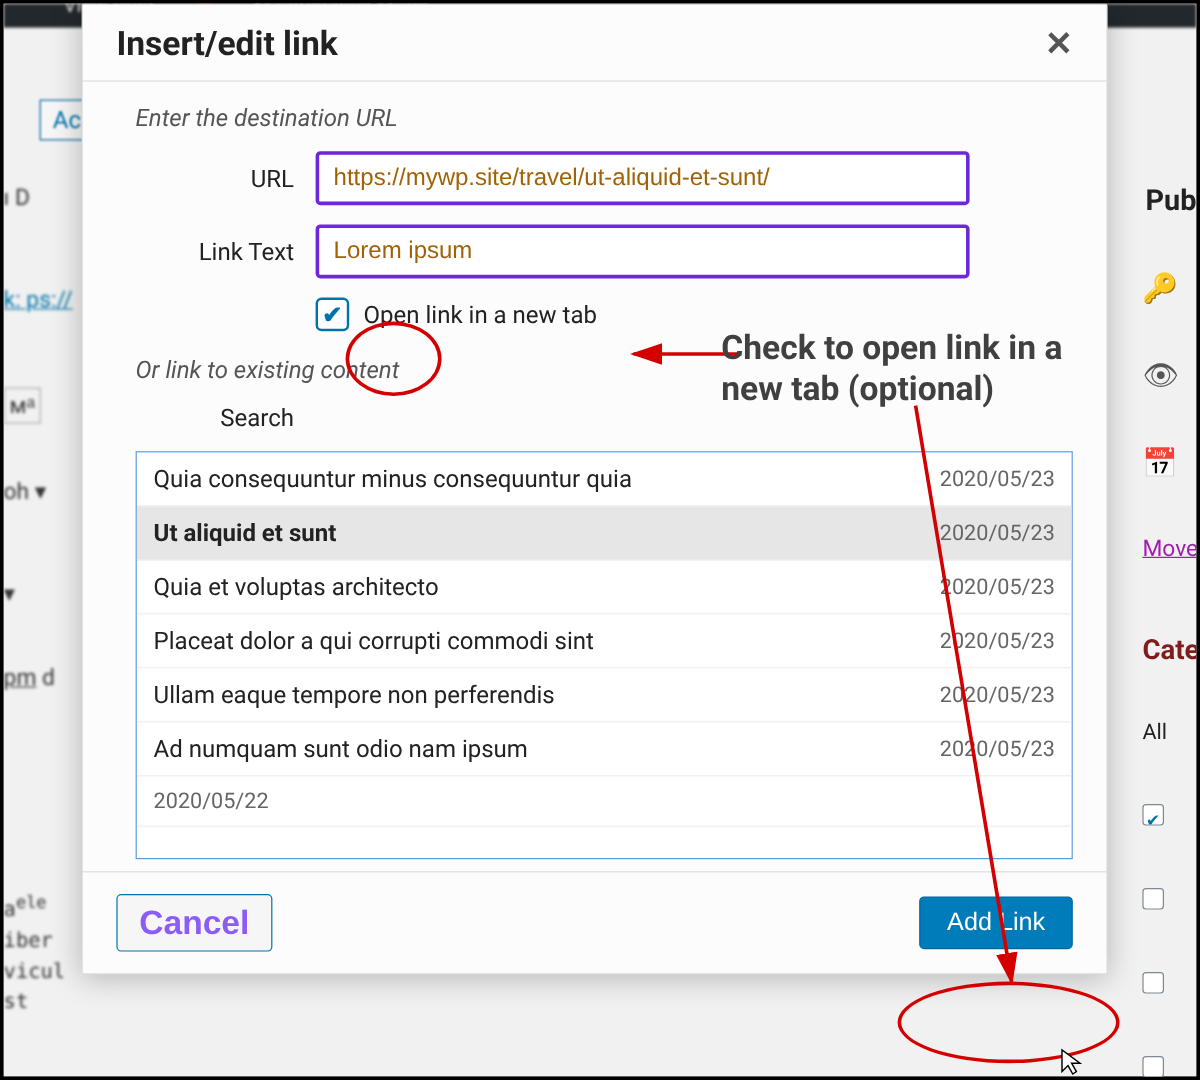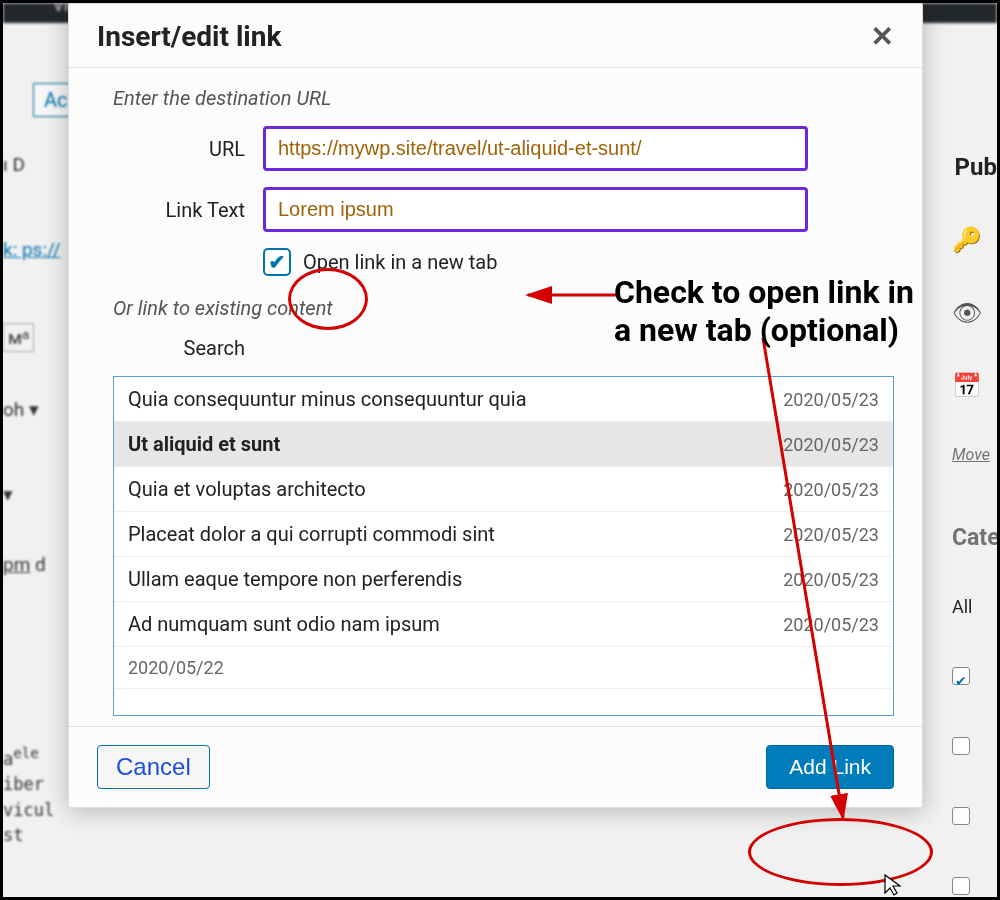--- a/index.html
+++ b/index.html
@@ -12,21 +12,21 @@
     position: relative;
     border: 3px solid #000;
   }
   .bg-topbar { left:0; top:0; width:100%; height:20px; background:#23282d; color:#ddd; font-size:17px; padding-left:50px; line-height:5px; filter: blur(1.5px);}
   .bg-topbar span { margin-right:30px; }
   .heart { color:#d63638; }
   .bg-btn { position:absolute; left:30px; top:80px; border:1px solid #006799; color:#0073aa; padding:4px 10px; font-size:20px; background:#f6f6f6; filter:blur(1px);}
   .bg-right { position:absolute; right:0; top:150px; width:45px; font-size:22px; color:#222; }
   .bg-right div { margin-bottom:45px; text-align:left;}
   .bg-right .icon { font-size:24px; color:#555;}
-  .bg-move { color:#737373; text-decoration: underline; font-size:16px;font-style:italic;}
+  .bg-move { color:#a21caf; text-decoration: underline; font-size:19px;}
   .bg-left-text { position:absolute; left:0px; font-size:19px; color:#333; filter:blur(1.2px);}
 
   
   .dialog {
     position: absolute;
     left: 65px;
     top: 0;
     width: 855px;
     background: #fcfcfc;
     border: 1px solid #ddd;
@@ -82,41 +82,42 @@
   .result-item .date { font-size:18px; color:#666; font-weight:400;}
   .dlg-footer {
     border-top:1px solid #ddd;
     padding:18px 28px;
     display:flex;
     justify-content:space-between;
     align-items:center;
   }
   .btn-cancel {
     border:1px solid #0073aa;
-    color:#1d4ed8;
+    color:#8b5cf6;
     background:#f6f6f6;
     padding:7px 18px;
-    font-size:24px;
+    font-size:28px;
     border-radius:4px;
     cursor:pointer;
+    font-weight:bold;
   }
   .btn-primary {
     background:#007cba;
     color:#fff;
     border:1px solid #006799;
     padding:9px 22px;
     font-size:21px;
     border-radius:4px;
     cursor:pointer;
   }
   
   .anno { position:absolute; pointer-events:none; z-index:50;}
   .anno-circle1 { left:285px; top:265px; width:80px; height:62px; border:3px solid #d40000; border-radius:50%; }
   .anno-circle2 { left:745px; top:815px; width:185px; height:68px; border:3px solid #d40000; border-radius:50%; }
-  .anno-text { left:611px; top:270px; color:#000000; font-size:32px; font-weight:700; line-height:1.2; width:310px;}
+  .anno-text { left:598px; top:270px; color:#404040; font-size:28px; font-weight:700; line-height:1.2; width:310px;}
   
   .arrow { stroke:#d40000; stroke-width:3; fill:none;}
   .arrowhead { fill:#d40000;}
   svg.overlay { position:absolute; left:0; top:0; width:1000px; height:900px; z-index:49; pointer-events:none;}
   
   .cursor { position:absolute; left:880px; top:870px; font-size:20px; z-index:60;}
   
   .bg-checkbox { width:18px; height:18px; border:1px solid #7e8993; display:inline-block; background:#fff; border-radius:3px; vertical-align:middle;}
   .bg-checkbox.checked::after{content:"✔"; color:#0073aa; font-size:14px; position:relative; left:2px; top:-2px;}
 </style>
@@ -136,21 +137,21 @@
 <div class="bg-left-text" style="top:480px;">  ▾</div>
 <div class="bg-left-text" style="top:550px;"><u>pm</u> d</div>
 <div class="bg-left-text" style="top:740px; font-family:monospace; font-size:17px; line-height:1.5;">a<sup>ele</sup><br>iber<br>vicul<br>    st</div>
 
 <div class="bg-right">
   <div style="font-size:24px; font-weight:700; color:#222;text-align:right;">Pub</div>
   <div class="icon">🔑</div>
   <div class="icon">👁</div>
   <div class="icon">📅</div>
   <div class="bg-move">Move</div>
-  <div style="font-size:23px; font-weight:700; color:#737373; margin-top:60px;">Cate</div>
+  <div style="font-size:23px; font-weight:700; color:#7f1d1d; margin-top:60px;">Cate</div>
   <div style="font-size:18px; margin-top:10px;">All</div>
   <div style="margin-top:20px;"><span class="bg-checkbox checked"></span></div>
   <div style="margin-top:4px;"><span class="bg-checkbox"></span></div>
   <div style="margin-top:4px;"><span class="bg-checkbox"></span></div>
   <div style="margin-top:4px;"><span class="bg-checkbox"></span></div>
 </div>
 
 <div class="dialog">
   <div class="dlg-header">
     <div class="dlg-title">Insert/edit link</div>

